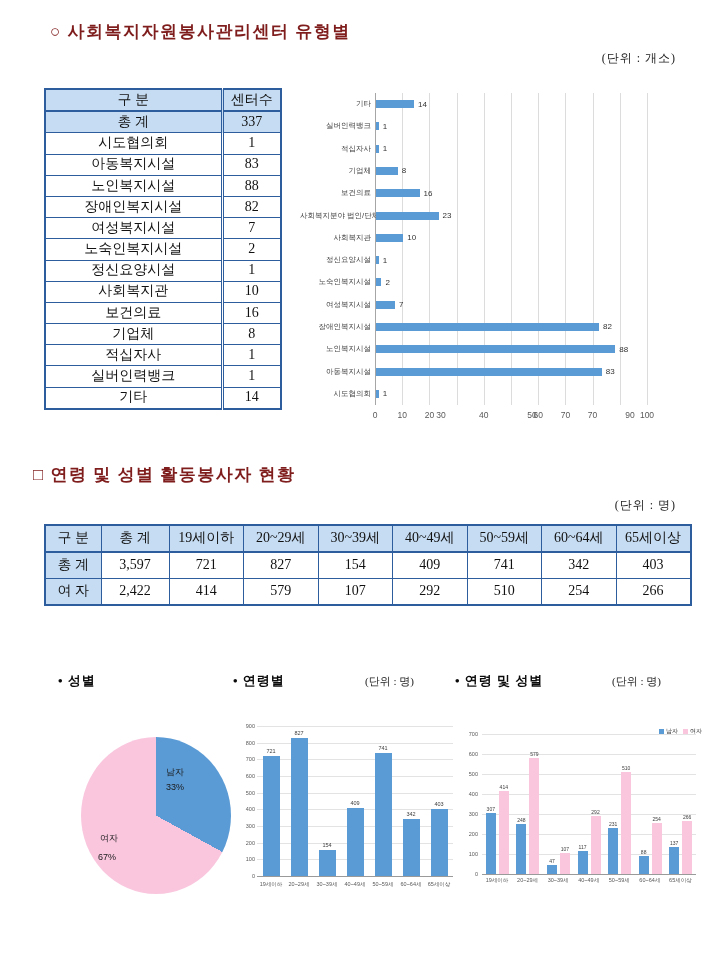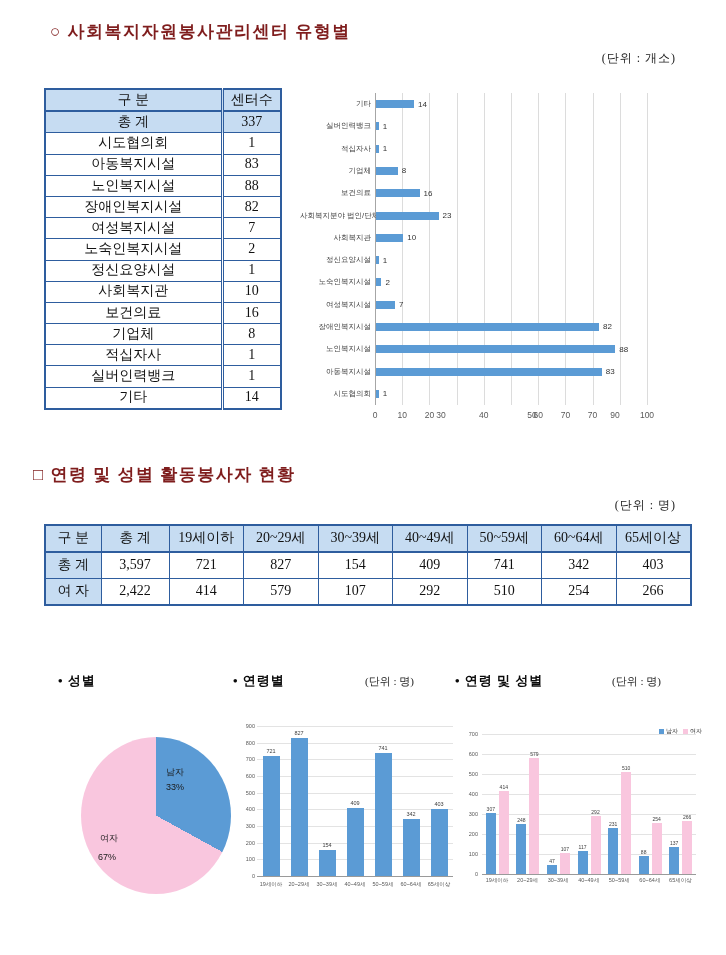--- a/index.html
+++ b/index.html
@@ -227,21 +227,21 @@
     </div>
     <span class="xt" style="left: 63px;">0</span>
     <span class="xt" style="left: 90.2px;">10</span>
     <span class="xt" style="left: 117.4px;">20</span>
     <span class="xt" style="left: 129px;">30</span>
     <span class="xt" style="left: 171.8px;">40</span>
     <span class="xt" style="left: 188px; margin-left: 32px;">50</span>
     <span class="xt" style="left: 226.2px;">60</span>
     <span class="xt" style="left: 253.4px;">70</span>
     <span class="xt" style="left: 280.6px;">70</span>
-    <span class="xt" style="left: 303px; text-align: center;">90</span>
+    <span class="xt" style="left: 318px; text-align: center;">90</span>
     <span class="xt" style="left: 335px;">100</span>
   </div>
 
 <div class="abs sec-title" style="left:33px;top:463px;">□ 연령 및 성별 활동봉사자 현황</div>
 
 <div class="abs unit-label" style="right:50px;top:497px;">(단위 : 명)</div>
 
 <div class="abs" style="left:44px;top:524px;">
   <table id="table2">
     <colgroup>

